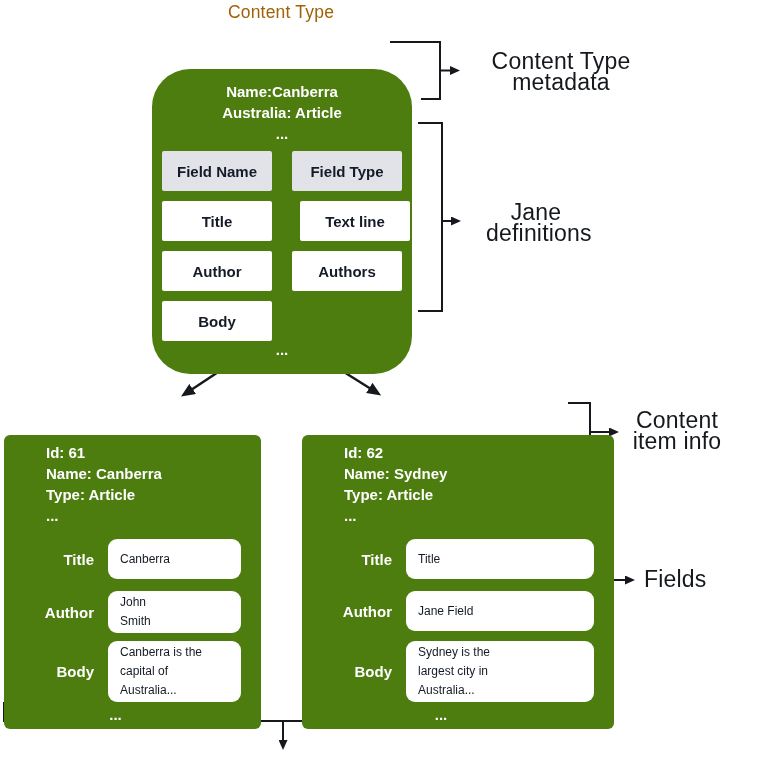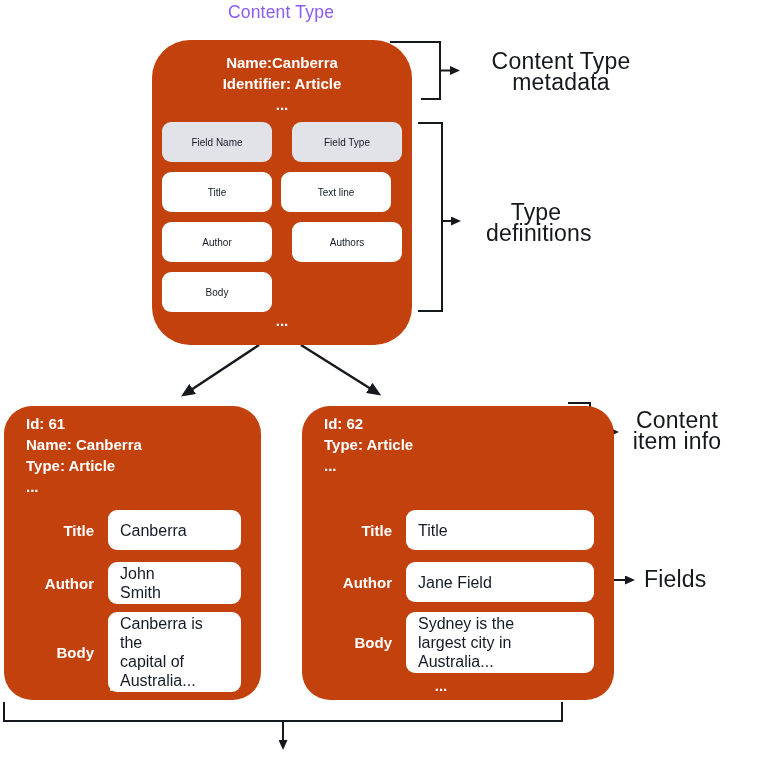--- a/index.html
+++ b/index.html
@@ -5,59 +5,59 @@
   html,body{margin:0;padding:0;background:#ffffff;}
   .canvas{
     position:relative;width:773px;height:782px;background:#ffffff;
     font-family:"Liberation Sans","DejaVu Sans",sans-serif;color:#161c26;
     overflow:hidden;
   }
   .overlay{position:absolute;left:0;top:0;width:773px;height:782px;pointer-events:none;}
 
   .diagram-title{
     position:absolute;left:191px;top:2px;width:180px;text-align:center;
-    font-size:17.5px;font-weight:500;color:#8b5cf6;letter-spacing:.2px;
+    font-size:17.5px;font-weight:500;color:#a16207;letter-spacing:.2px;
   }
   .note{
     position:absolute;font-size:23px;line-height:21px;font-weight:500;
     color:#15181d;text-align:center;letter-spacing:.2px;
   }
 
-  .box{position:absolute;background:#c2410c;box-sizing:border-box;}
+  .box{position:absolute;background:#4d7c0f;box-sizing:border-box;margin-top:29px;}
   .type-box{left:152px;top:40px;width:260px;height:305px;border-radius:38px;}
-  .item-box{top:406px;height:294px;border-radius:28px;}
+  .item-box{top:406px;height:294px;border-radius:6px;padding-left:20px;}
   .item-box.left{left:4px;width:257px;}
   .item-box.right{left:302px;width:312px;}
 
   .meta{color:#ffffff;font-size:15px;font-weight:700;line-height:21px;}
   .meta.center{padding-top:12px;text-align:center;}
   .meta.side{padding:7px 0 0 22px;text-align:left;}
 
   .cell{
-    position:absolute;width:110px;height:40px;border-radius:9px;background:#ffffff;
+    position:absolute;width:110px;height:40px;border-radius:2px;background:#ffffff;
     display:flex;align-items:center;justify-content:center;
-    font-size:10px;color:#141b26;
+    font-size:15px;color:#141b26;font-weight:bold;
   }
   .cell.head{background:#e2e2e9;}
 
   .more{
     position:absolute;left:0;width:100%;text-align:center;
     color:#ffffff;font-size:15px;font-weight:700;line-height:18px;
   }
   .item-box .more{left:0;right:34px;width:auto;}
 
   .row{position:absolute;left:20px;right:20px;display:flex;align-items:center;}
   .flabel{
     flex:0 0 84px;box-sizing:border-box;text-align:right;padding-right:14px;
     color:#ffffff;font-size:15px;font-weight:700;
   }
   .fvalue{
     flex:1;background:#ffffff;border-radius:9px;min-height:40px;box-sizing:border-box;
     display:flex;align-items:center;padding:2px 12px;
-    font-size:16px;line-height:19px;color:#141b26;white-space:pre-line;
+    font-size:12px;line-height:19px;color:#141b26;white-space:pre-line;
   }
 </style>
 </head>
 <body>
 
 <div class="canvas">
 
   <svg class="overlay" viewBox="0 0 773 782">
     <defs>
       <marker id="ah" markerUnits="userSpaceOnUse" markerWidth="10" markerHeight="9" refX="1" refY="4.5" orient="auto">
@@ -93,40 +93,40 @@
         <line x1="283" y1="721" x2="283" y2="741" marker-end="url(#ah)"></line>
       </g>
     </g>
   </svg>
 
   <div class="diagram-title">Content Type</div>
 
   <div class="box type-box">
     <div class="meta center">
       <div>Name:Canberra</div>
-      <div>Identifier: Article</div>
+      <div>Australia: Article</div>
       <div>...</div>
     </div>
 
     <div class="cell head" style="left:10px;top:82px">Field Name</div>
     <div class="cell head" style="left:140px;top:82px">Field Type</div>
 
     <div class="cell" style="left:10px;top:132px">Title</div>
-    <div class="cell" style="left:129px;top:132px">Text line</div>
+    <div class="cell" style="left:148px;top:132px">Text line</div>
 
     <div class="cell" style="left:10px;top:182px">Author</div>
     <div class="cell" style="left:140px;top:182px">Authors</div>
 
     <div class="cell" style="left:10px;top:232px">Body</div>
 
     <div class="more" style="top:272px">...</div>
   </div>
 
   <div class="note" style="left:491px;top:51px;width:140px">Content Type metadata</div>
-  <div class="note" style="left:486px;top:202px;width:100px">Type definitions</div>
+  <div class="note" style="left:486px;top:202px;width:100px">Jane definitions</div>
   <div class="note" style="left:612px;top:410px;width:130px">Content item info</div>
   <div class="note" style="left:644px;top:569px;white-space:nowrap;text-align:center">Fields</div>
 
   <div class="box item-box left">
     <div class="meta side">
       <div>Id: 61</div>
       <div>Name: Canberra</div>
       <div>Type: Article</div>
       <div>...</div>
     </div>
@@ -144,20 +144,21 @@
       <span class="fvalue">Canberra is the
 capital of
 Australia...</span>
     </div>
     <div class="more" style="top:271px">...</div>
   </div>
 
   <div class="box item-box right">
     <div class="meta side">
       <div>Id: 62</div>
+      <div>Name: Sydney</div>
       <div>Type: Article</div>
       <div>...</div>
     </div>
     <div class="row" style="top:104px">
       <span class="flabel">Title</span>
       <span class="fvalue">Title</span>
     </div>
     <div class="row" style="top:156px">
       <span class="flabel">Author</span>
       <span class="fvalue">Jane Field</span>

